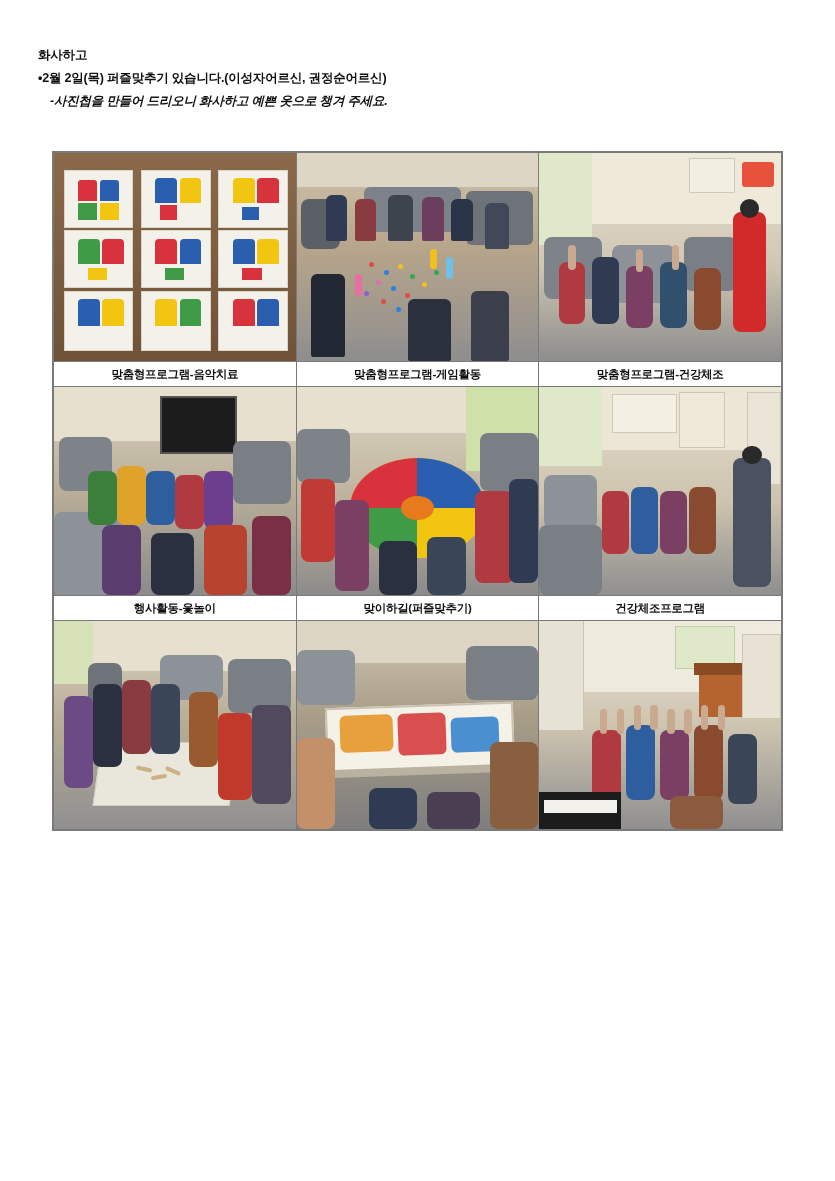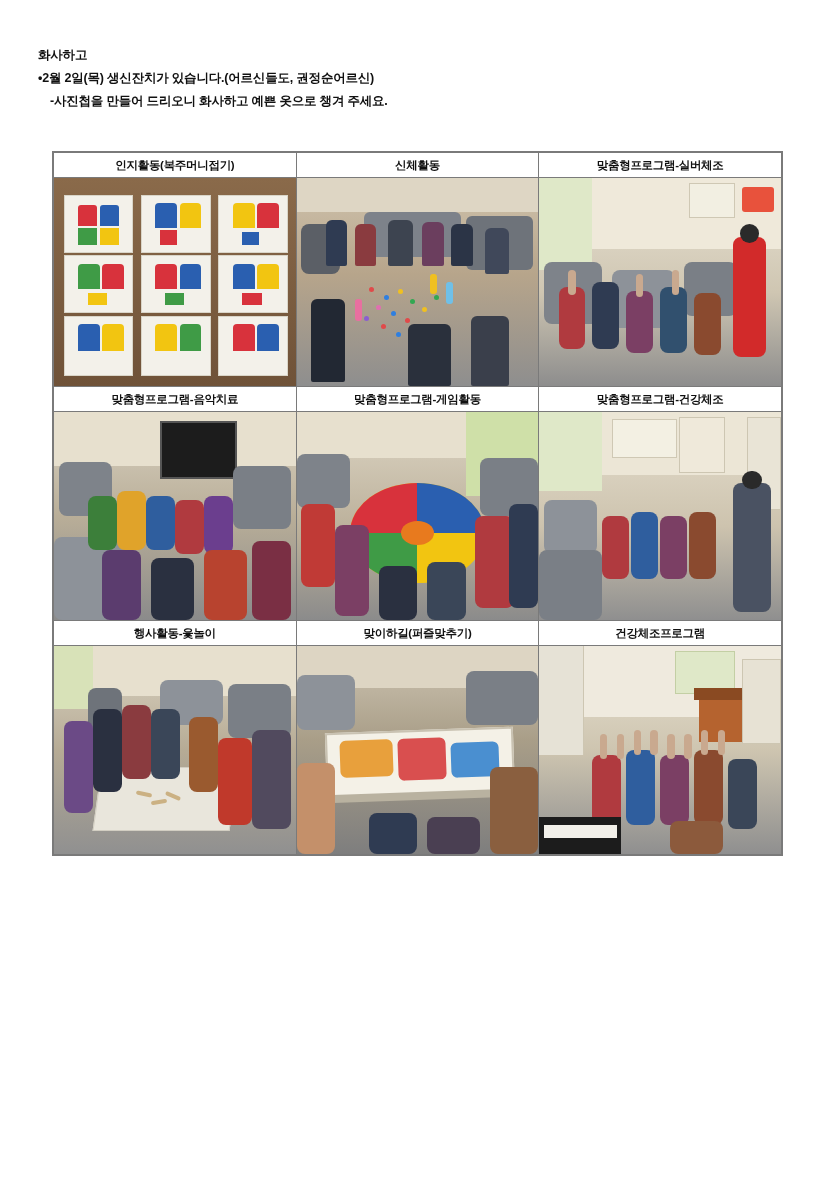--- a/index.html
+++ b/index.html
@@ -89,21 +89,21 @@
   .body-text p { margin: 0; }
   .notice {
     margin: 44px 38px 0 38px;
     font-size: 12.5px;
     font-weight: bold;
     color: #111;
     line-height: 1.85;
     letter-spacing: -0.2px;
   }
   .notice p { margin: 0; }
-  .notice .indent { padding-left: 12px; }
+  .notice .indent { padding-left: 12px; font-style: italic; }
 
   .grid-wrap {
     margin: 38px 52px 0 52px;
     border: 1px solid #7a7a7a;
     box-sizing: border-box;
   }
   table.photo-grid {
     border-collapse: collapse;
     width: 100%;
     table-layout: fixed;
@@ -182,32 +182,27 @@
 </head>
 <body>
 
 <div class="page">
 
 
 
 
   <div class="notice">
     <p>화사하고</p>
-    <p>•2월 2일(목)  생신잔치가 있습니다.(어르신들도, 권정순어르신)</p>
+    <p>•2월 2일(목)  퍼즐맞추기 있습니다.(이성자어르신, 권정순어르신)</p>
     <p class="indent">-사진첩을 만들어 드리오니 화사하고 예쁜 옷으로 챙겨 주세요.</p>
   </div>
 
   <div class="grid-wrap">
     <table class="photo-grid">
       <tbody>
-          <tr>
-        <td class="cap">인지활동(복주머니접기)</td>
-        <td class="cap">신체활동</td>
-        <td class="cap">맞춤형프로그램-실버체조</td>
-      </tr>
       <tr>
         <td class="pic">
           <div class="photo p1">
 
             <div class="sheet" style="left:4%;top:8%;width:28%;height:27%;"></div>
             <div class="shape-r" style="left:10%;top:13%;width:8%;height:10%;border-radius:3px 3px 0 0;"></div>
             <div class="shape-b" style="left:19%;top:13%;width:8%;height:10%;border-radius:3px 3px 0 0;"></div>
             <div class="shape-g" style="left:10%;top:24%;width:8%;height:8%;"></div>
             <div class="shape-y" style="left:19%;top:24%;width:8%;height:8%;"></div>
 

